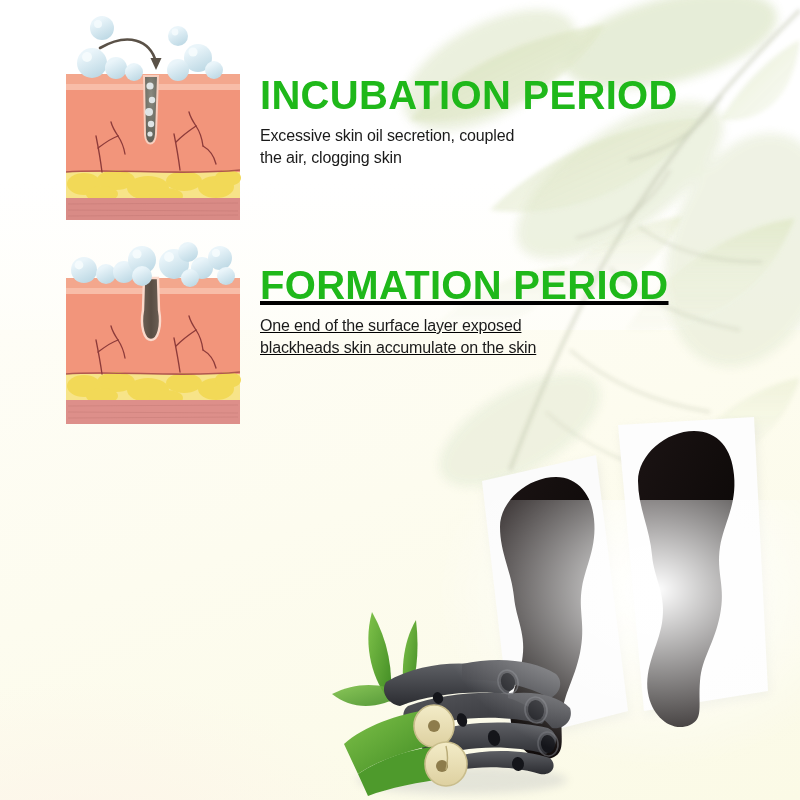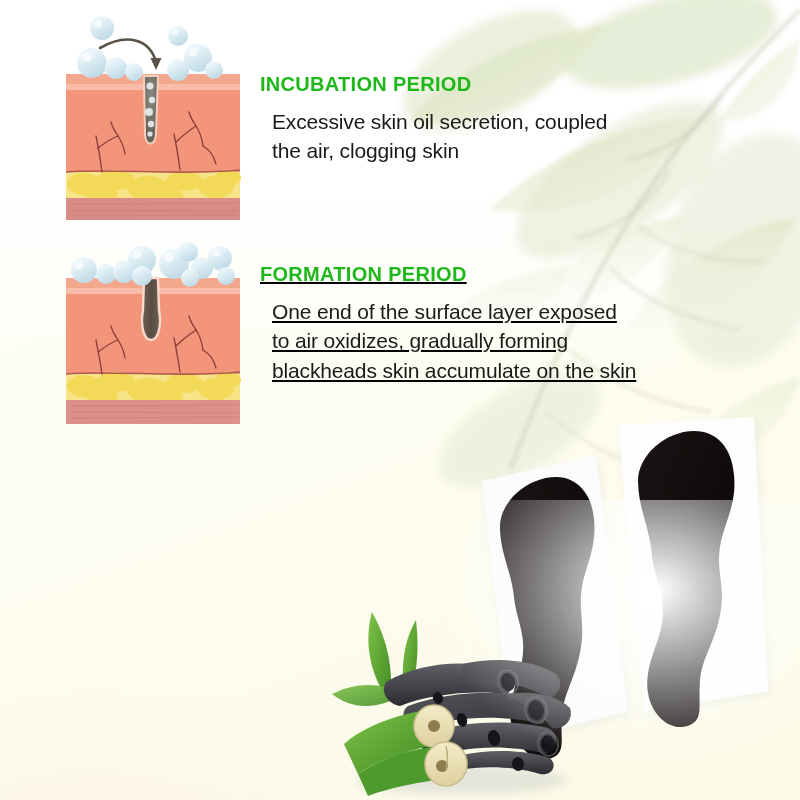--- a/index.html
+++ b/index.html
@@ -35,25 +35,25 @@
   .diagram{position:absolute;}
   .diagram svg{display:block;}
   #diagram-incubation{left:62px;top:6px;width:182px;height:222px;}
   #diagram-formation{left:62px;top:238px;width:182px;height:192px;}
 
   
   .block{position:absolute;}
   #text-incubation{left:260px;top:74px;width:400px;}
   #text-formation{left:260px;top:264px;width:440px;text-decoration:underline;}
   .headline{
-    font-size:20px;font-weight:bold;letter-spacing:.3px;
+    font-size:40px;font-weight:bold;letter-spacing:.3px;
     line-height:1.05;margin:0 0 9px 0;white-space:nowrap;
   }
   .body-copy{
-    font-size:21px;line-height:1.40;margin:12px;
+    font-size:16px;line-height:1.40;margin:0;
     letter-spacing:-.15px;
   }
   .body-copy span{display:block;white-space:nowrap;}
 
   
   #product-strips{position:absolute;left:470px;top:415px;width:330px;height:385px;}
   #product-strips svg{display:block;}
   #product-charcoal{position:absolute;left:312px;top:598px;width:262px;height:202px;}
   #product-charcoal svg{display:block;}
 </style>
@@ -275,21 +275,20 @@
     <p class="body-copy" style="color:#1a1a1a">
       <span>Excessive skin oil secretion, coupled</span>
       <span>the air, clogging skin</span>
     </p>
   </div>
 
   <div class="block" id="text-formation">
     <h2 class="headline" style="color:#1fb81a">FORMATION PERIOD</h2>
     <p class="body-copy" style="color:#1a1a1a">
       <span>One end of the surface layer exposed</span>
-      <span>to air oxidizes, gradually forming</span>
       <span>blackheads skin accumulate on the skin</span>
     </p>
   </div>
 
   <div id="product-strips">
     <svg viewBox="0 0 330 385" width="330" height="385">
       <defs>
         <linearGradient id="strip" x1=".2" y1="0" x2=".9" y2="1">
           <stop offset="0" stop-color="#191212"></stop>
           <stop offset=".55" stop-color="#0e0a09"></stop>

